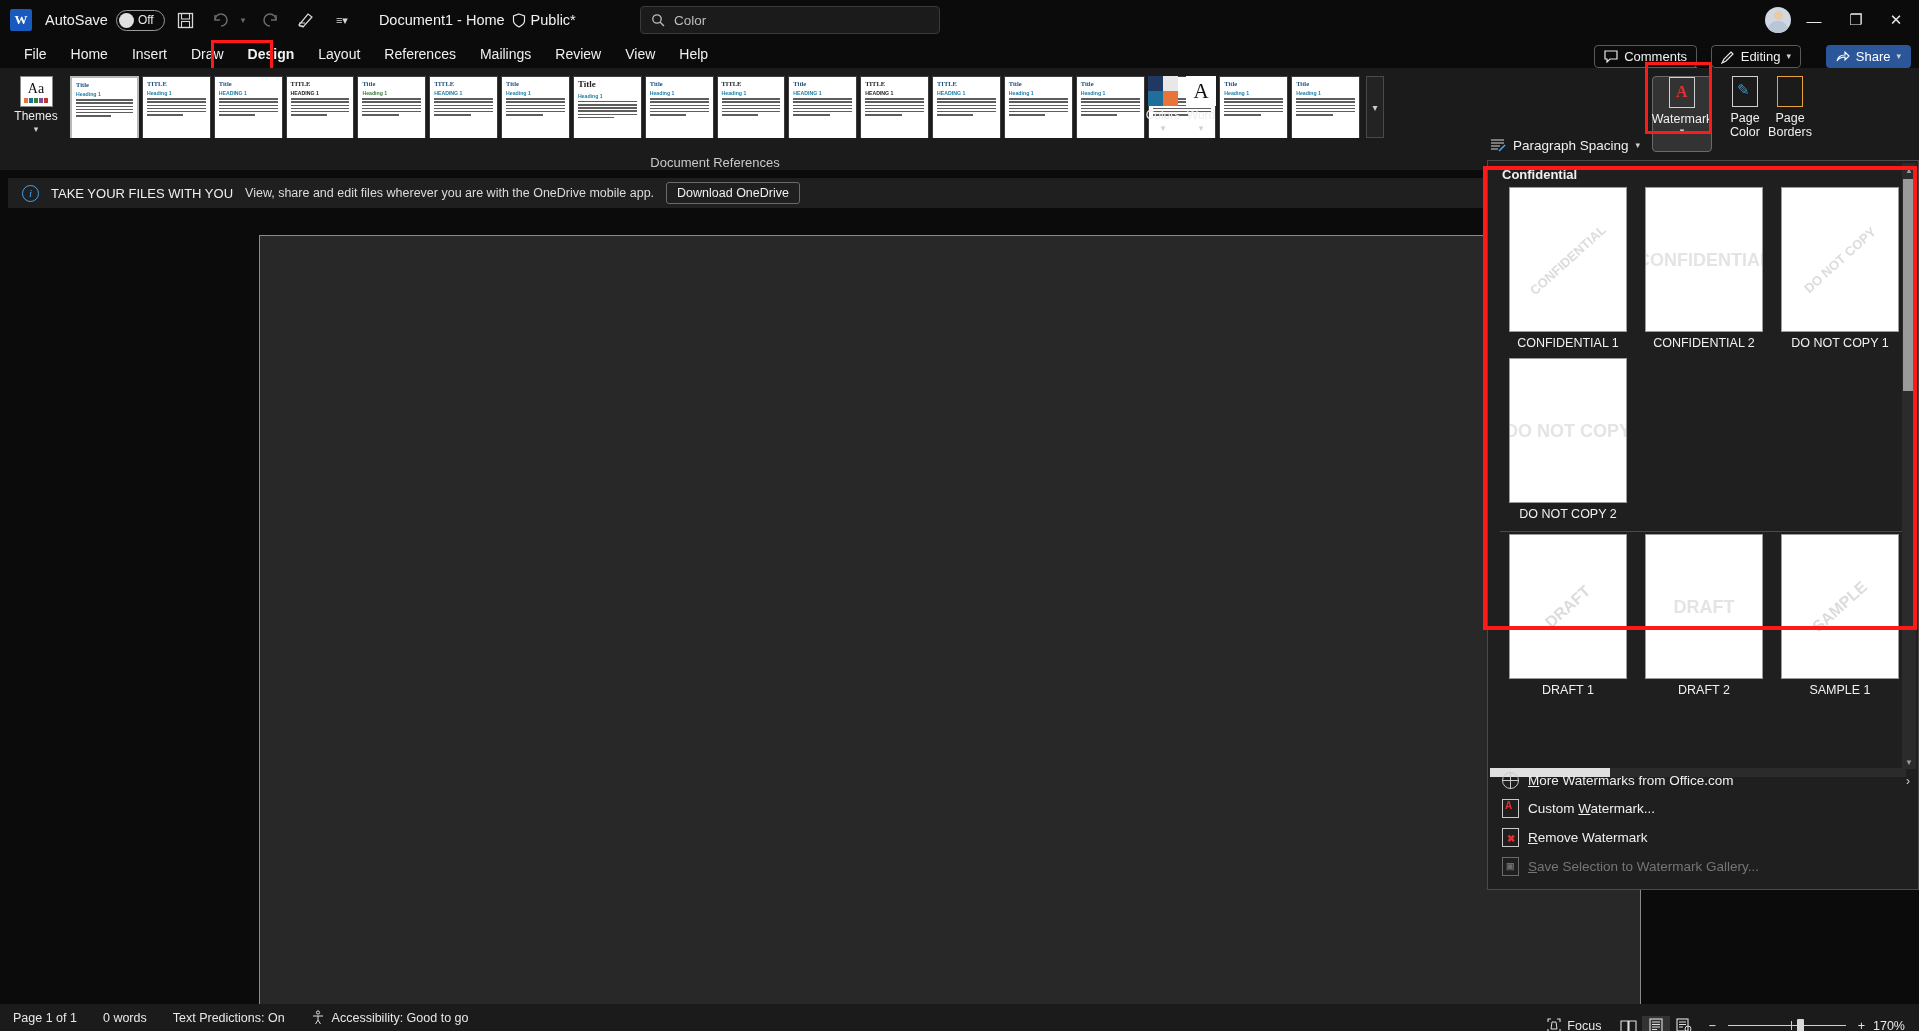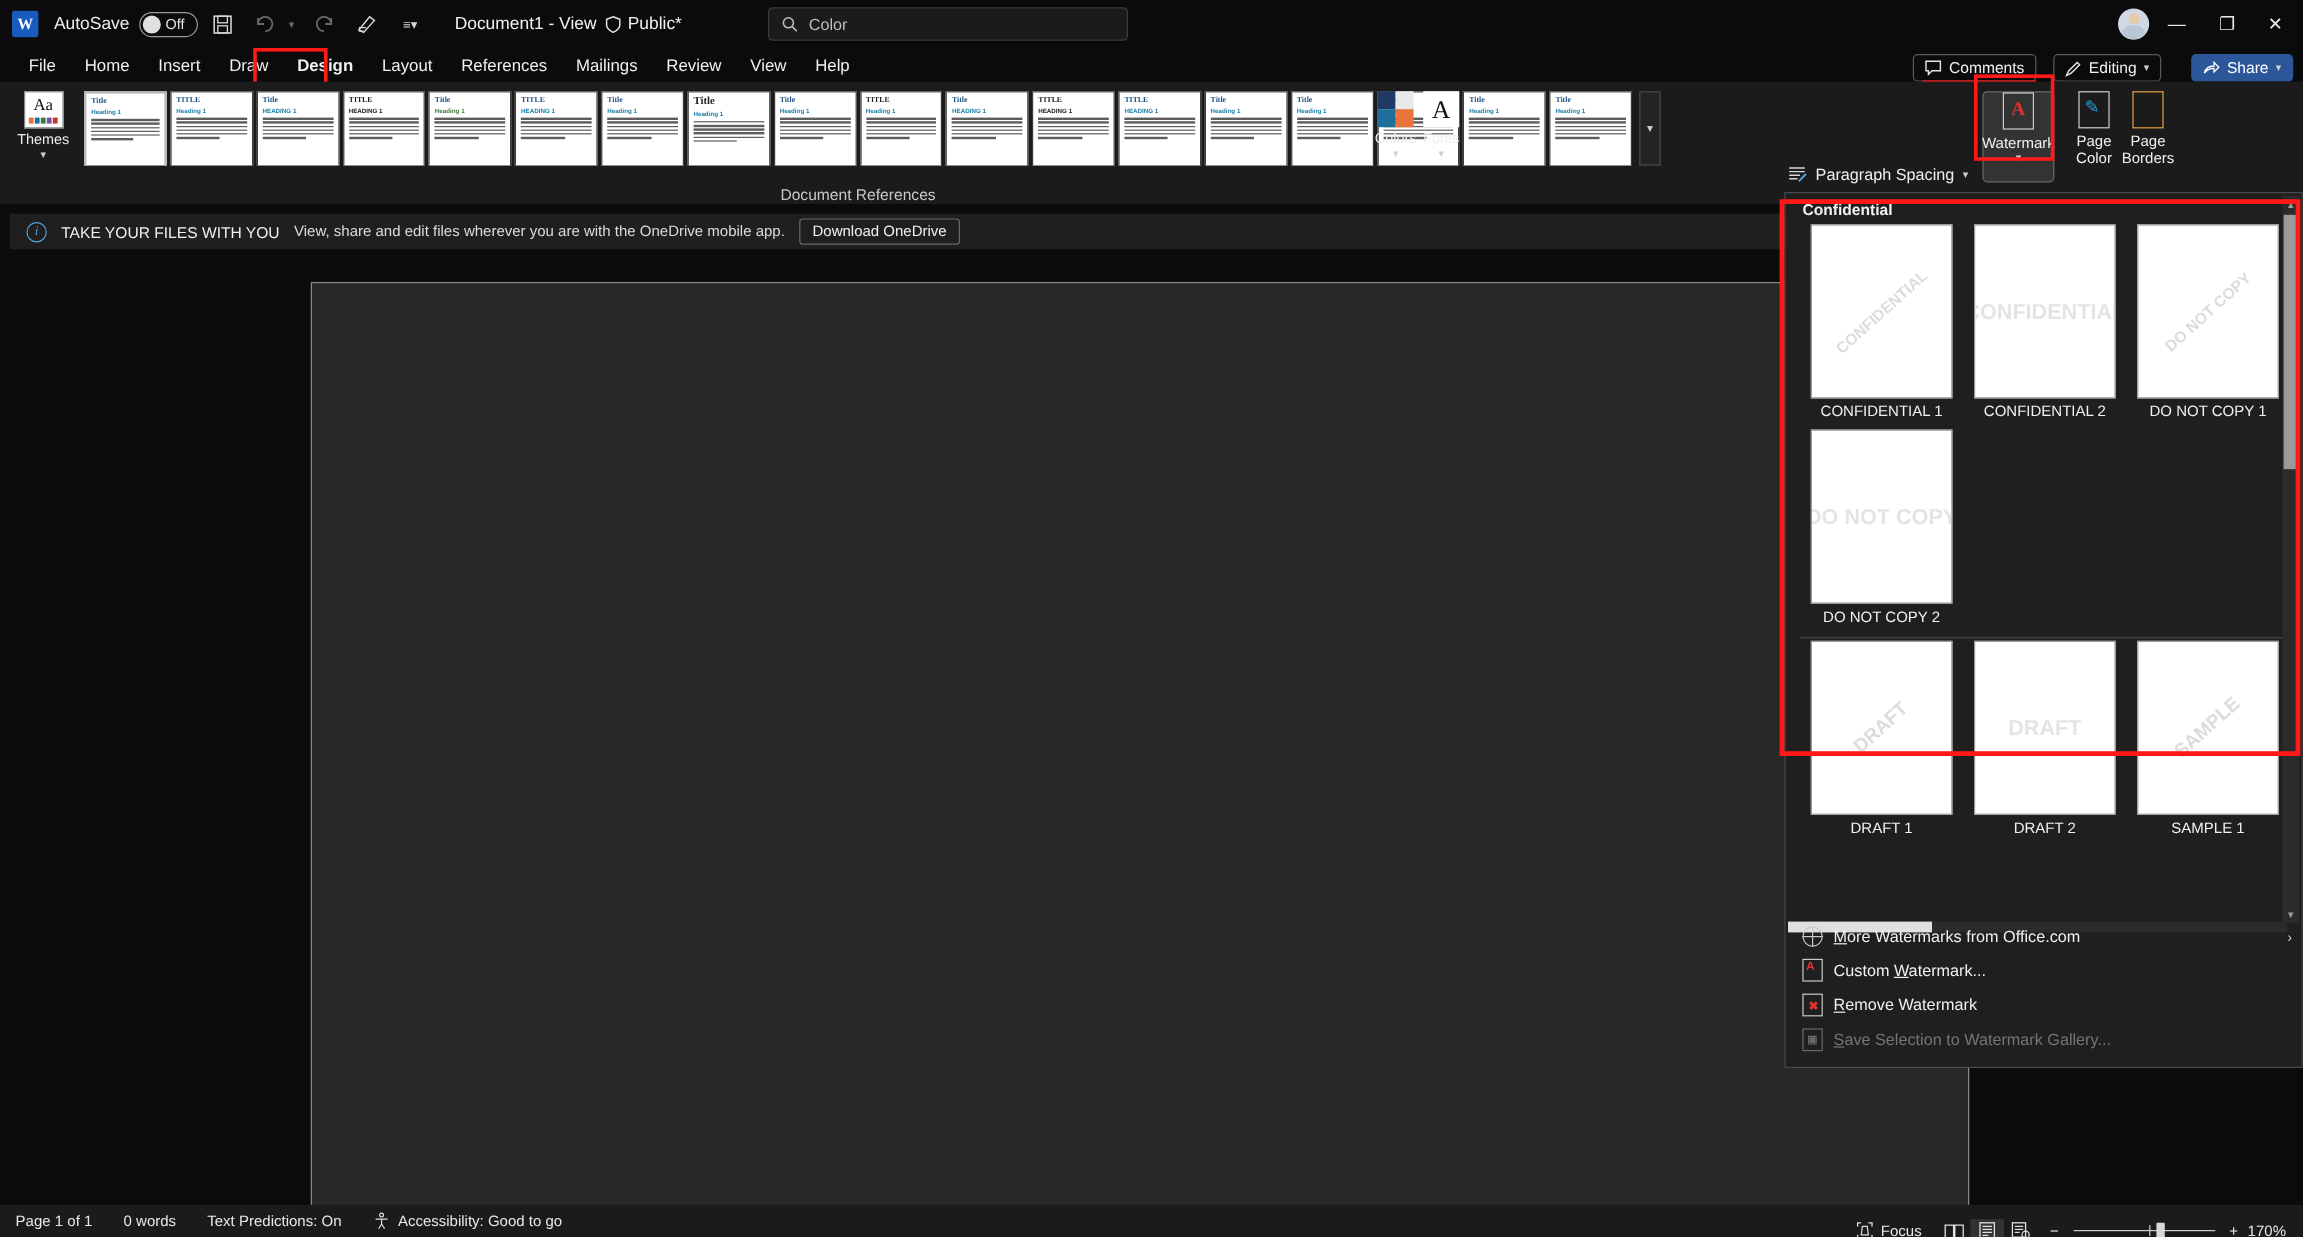--- a/index.html
+++ b/index.html
@@ -312,21 +312,21 @@
           <path d="M16 3 L16 8 L11 8" fill="none" stroke="#6a6a6a" stroke-width="1.5"></path>
         </svg>
     </div>
     <div class="tb-icon">
       <svg width="18" height="18" viewBox="0 0 18 18">
           <path d="M2 14 L11 3 L15 6 L6 16 Z" fill="none" stroke="#d8d8d8" stroke-width="1.2"></path>
           <path d="M2 12 L8 12 M2 15 L6 15" stroke="#d8d8d8" stroke-width="1.1"></path>
         </svg>
     </div>
     <div class="tb-icon" style="font-size:11px;">≡▾</div>
-    <div class="doc-title">Document1  -  View</div>
+    <div class="doc-title">Document1  -  Home</div>
     <div class="sens-label">
       <svg width="14" height="15" viewBox="0 0 14 15">
           <path d="M7 1 L12.5 3 L12.5 8 C12.5 11 7 14 7 14 C7 14 1.5 11 1.5 8 L1.5 3 Z" fill="none" stroke="#e8e8e8" stroke-width="1.2"></path>
         </svg>
       <span>Public*</span>
     </div>
 
     <div class="searchbox">
       <svg width="14" height="14" viewBox="0 0 14 14">
           <circle cx="6" cy="6" r="4.2" fill="none" stroke="#bdbdbd" stroke-width="1.3"></circle>
@@ -624,21 +624,21 @@
           <i style="background:#e8e8e8"></i>
           <i style="background:#1f6f9c"></i>
           <i style="background:#e8743b"></i>
       </div>
       <div class="mini-label">Colors</div>
       <div class="chev">▾</div>
     </div>
 
     <div class="fonts-btn">
       <div class="fontA">A</div>
-      <div class="mini-label">Fonts</div>
+      <div class="mini-label">Word</div>
       <div class="chev">▾</div>
     </div>
 
     <div class="rib-row" id="row-para">
       <svg width="16" height="15" viewBox="0 0 16 15">
           <path d="M1 2 H14 M1 5 H14 M1 8 H10 M1 11 H8" stroke="#d8d8d8" stroke-width="1.2"></path>
           <path d="M9 13 L15 7" stroke="#4aa3e0" stroke-width="1.6"></path>
         </svg>
       <span>Paragraph Spacing</span>
       <span class="chev">▾</span>

